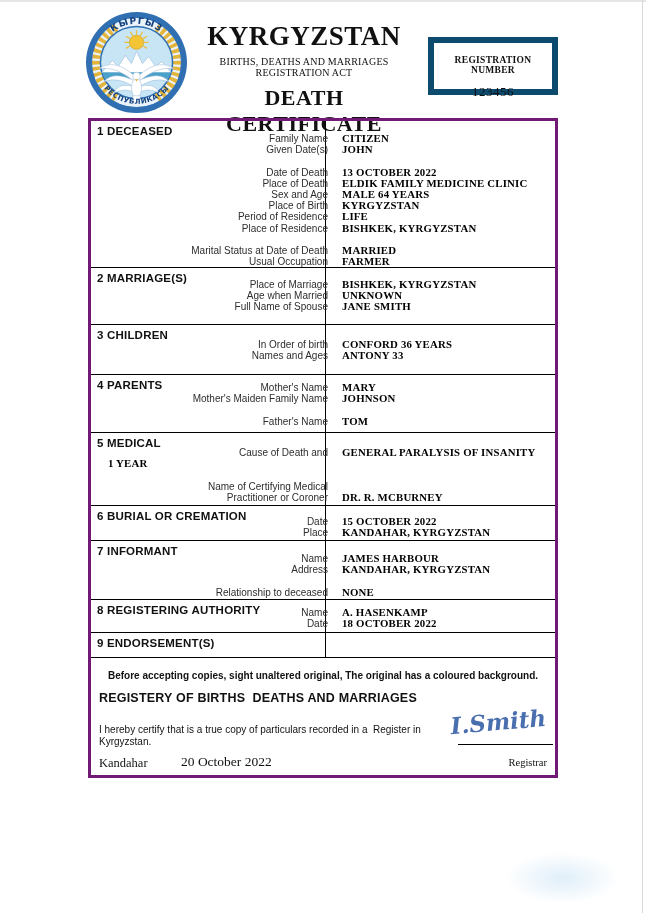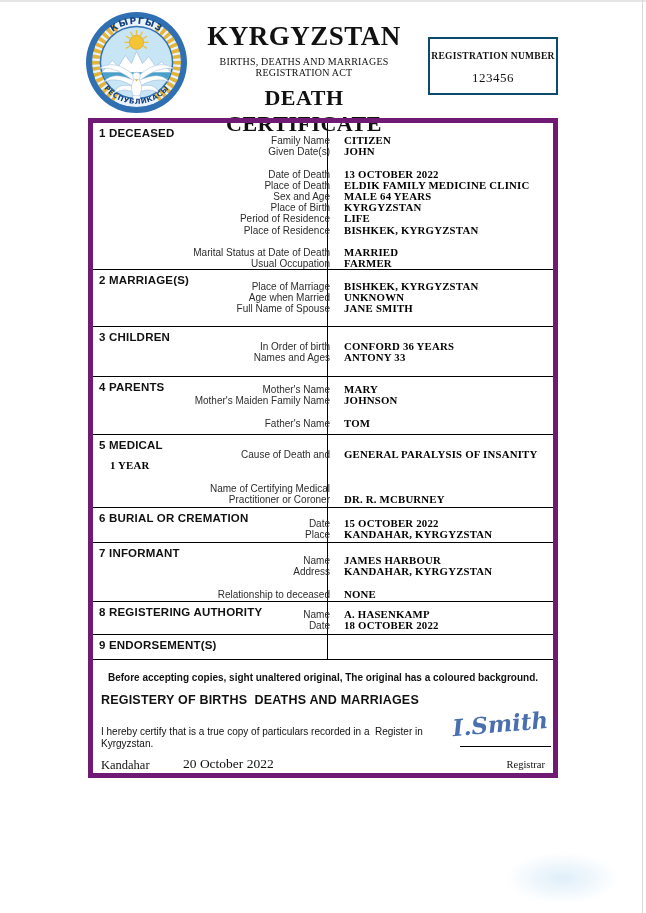--- a/index.html
+++ b/index.html
@@ -10,27 +10,27 @@
   .smudge{position:absolute;left:505px;top:852px;width:115px;height:52px;
           background:radial-gradient(ellipse at center, rgba(150,200,235,.30), rgba(150,200,235,0) 70%);}
 
   
   .emblem{position:absolute;left:85px;top:11px;width:103px;height:103px;}
   .title-block{position:absolute;left:188px;top:22px;width:232px;text-align:center;
                font-family:"Liberation Serif",serif;}
   .country{font-size:27px;font-weight:bold;letter-spacing:.5px;line-height:28px;}
   .act{font-size:10px;margin-top:6px;letter-spacing:.2px;text-align:center;}
   .doctype{font-size:22px;font-weight:bold;margin-top:7px;letter-spacing:.5px;}
-  .regbox{position:absolute;left:428px;top:37px;width:130px;height:58px;border:2px solid #0c4a6e;
+  .regbox{position:absolute;left:428px;top:37px;width:130px;height:58px;border:6px solid #0c4a6e;
           box-sizing:border-box;text-align:center;font-family:"Liberation Serif",serif;}
   .reg-label{margin-top:12px;font-weight:bold;font-size:9.5px;letter-spacing:.3px;}
   .reg-num{margin-top:9px;font-size:13px;letter-spacing:.5px;}
 
   
-  .doc{position:absolute;left:88px;top:118px;width:470px;height:660px;border:5px solid #701a75;
+  .doc{position:absolute;left:88px;top:118px;width:470px;height:660px;border:3px solid #701a75;
        box-sizing:border-box;}
   .sec{position:relative;border-bottom:1px solid #000;box-sizing:border-box;overflow:hidden;}
   .sec::before{content:"";position:absolute;left:234px;top:0;bottom:0;width:1px;background:#000;}
   .sec-head{position:absolute;left:6px;top:4px;font-weight:bold;font-size:11.5px;letter-spacing:.2px;}
   .lines{position:absolute;left:10px;right:0;}
   .line{display:flex;height:11.2px;line-height:11.2px;}
   .lbl{width:234px;text-align:right;padding-right:7px;box-sizing:border-box;font-size:10px;color:#2d2d2d;}
   .val{flex:1;padding-left:7px;font-family:"Liberation Serif",serif;font-weight:bold;
        font-size:10.8px;color:#000;letter-spacing:.2px;white-space:nowrap;}
   .s1{height:147px}.s1 .lines{top:12px}

